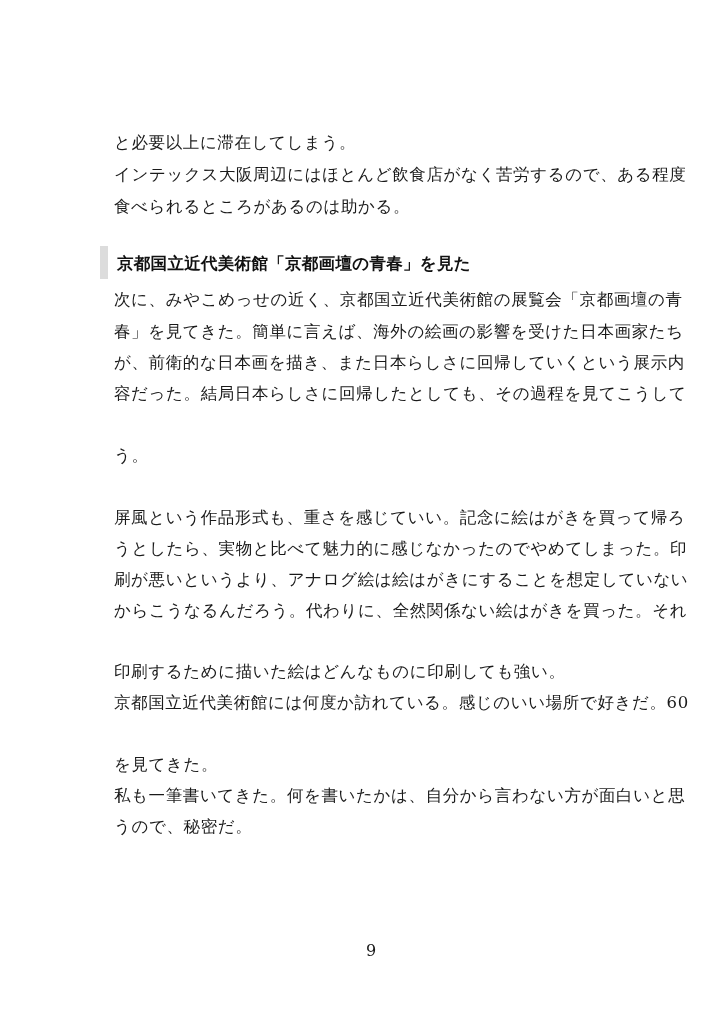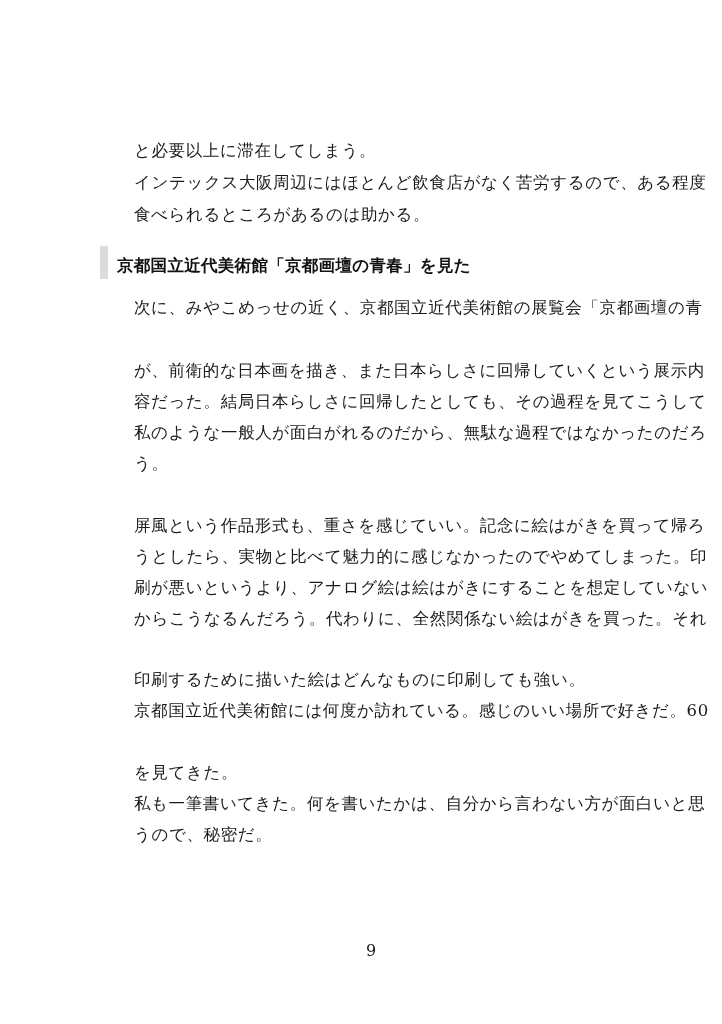--- a/index.html
+++ b/index.html
@@ -3,32 +3,31 @@
 <meta charset="utf-8">
 <style>
   html, body { margin: 0; padding: 0; background: #ffffff; }
   body {
     width: 722px; height: 1024px; position: relative; overflow: hidden;
     font-family: "DejaVu Serif", "Liberation Serif", serif;
     color: #1a1a1a;
   }
   .page { position: absolute; left: 0; top: 0; width: 722px; height: 1024px; }
   .line {
-    position: absolute; left: 134px; width: 520px;
+    position: absolute; left: 114px; width: 520px;
     font-size: 16.5px; line-height: 20px; white-space: nowrap;
     letter-spacing: 0.6px;
-    margin-top: 8px;
   }
   .heading-bar {
     position: absolute; left: 100px; top: 246px; width: 8px; height: 33px;
     background: #dcdcdc;
   }
   .heading {
     position: absolute; left: 117px; top: 255px;
-    font-family: Liberation Sans, sans-serif;
+    font-family: Liberation Mono, monospace;
     font-weight: bold; font-size: 16.5px; line-height: 20px; white-space: nowrap;
     letter-spacing: 0.3px; color: #111;
   }
   .page-number {
     position: absolute; left: 361px; top: 941px; width: 20px; text-align: center;
     font-size: 16px; line-height: 20px;
   }
 </style>
 </head>
 <body>
@@ -36,23 +35,23 @@
 <div class="page">
 
   <div class="line" style="top:133px">と必要以上に滞在してしまう。</div>
   <div class="line" style="top:165px">インテックス大阪周辺にはほとんど飲食店がなく苦労するので、ある程度</div>
   <div class="line" style="top:197px">食べられるところがあるのは助かる。</div>
 
   <div class="heading-bar"></div>
   <div class="heading">京都国立近代美術館「京都画壇の青春」を見た</div>
 
   <div class="line" style="top:290px">次に、みやこめっせの近く、京都国立近代美術館の展覧会「京都画壇の青</div>
+  <div class="line" style="top:322px">春」を見てきた。簡単に言えば、海外の絵画の影響を受けた日本画家たち</div>
   <div class="line" style="top:353px">が、前衛的な日本画を描き、また日本らしさに回帰していくという展示内</div>
   <div class="line" style="top:384px">容だった。結局日本らしさに回帰したとしても、その過程を見てこうして</div>
-  <div class="line" style="top:415px">私のような一般人が面白がれるのだから、無駄な過程ではなかったのだろ</div>
   <div class="line" style="top:446px">う。</div>
   <div class="line" style="top:508px">屏風という作品形式も、重さを感じていい。記念に絵はがきを買って帰ろ</div>
   <div class="line" style="top:539px">うとしたら、実物と比べて魅力的に感じなかったのでやめてしまった。印</div>
   <div class="line" style="top:570px">刷が悪いというより、アナログ絵は絵はがきにすることを想定していない</div>
   <div class="line" style="top:601px">からこうなるんだろう。代わりに、全然関係ない絵はがきを買った。それ</div>
   <div class="line" style="top:662px">印刷するために描いた絵はどんなものに印刷しても強い。</div>
   <div class="line" style="top:693px">京都国立近代美術館には何度か訪れている。感じのいい場所で好きだ。60</div>
   <div class="line" style="top:755px">を見てきた。</div>
   <div class="line" style="top:786px">私も一筆書いてきた。何を書いたかは、自分から言わない方が面白いと思</div>
   <div class="line" style="top:817px">うので、秘密だ。</div>

